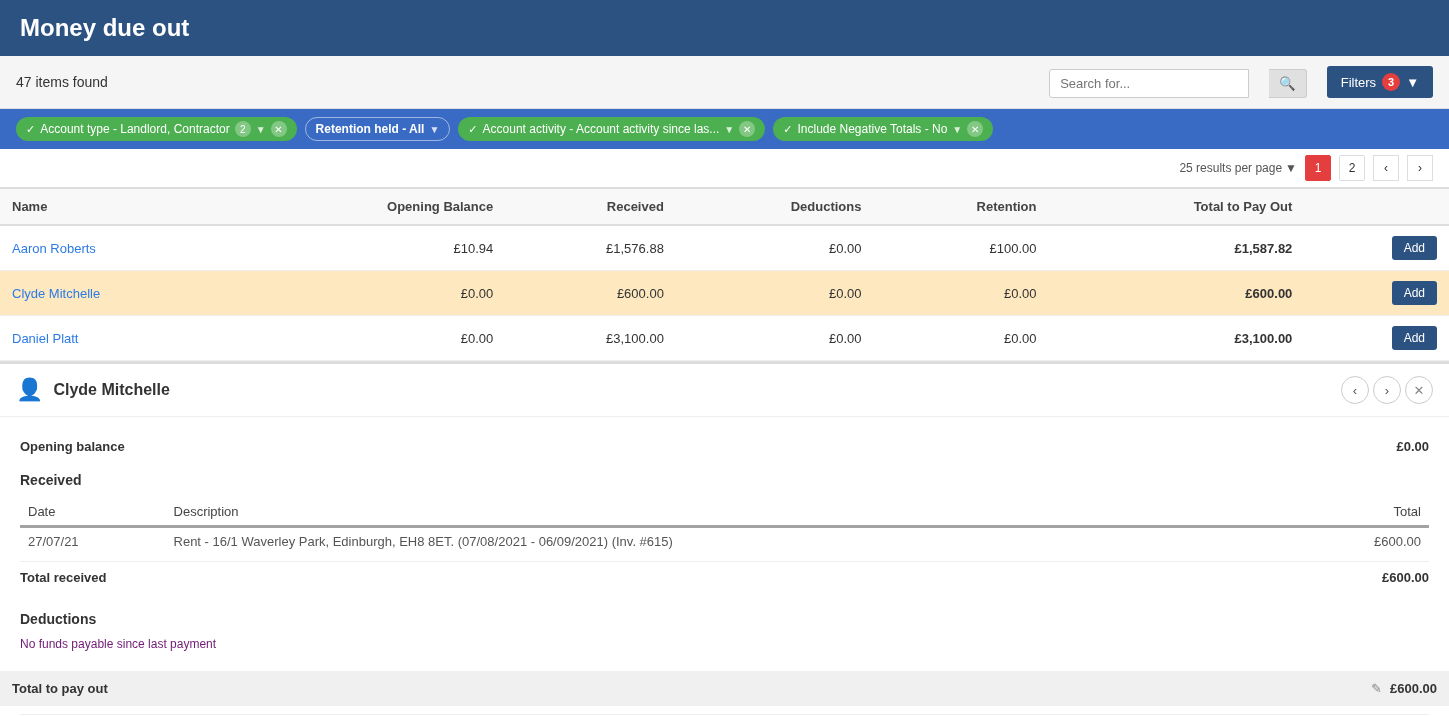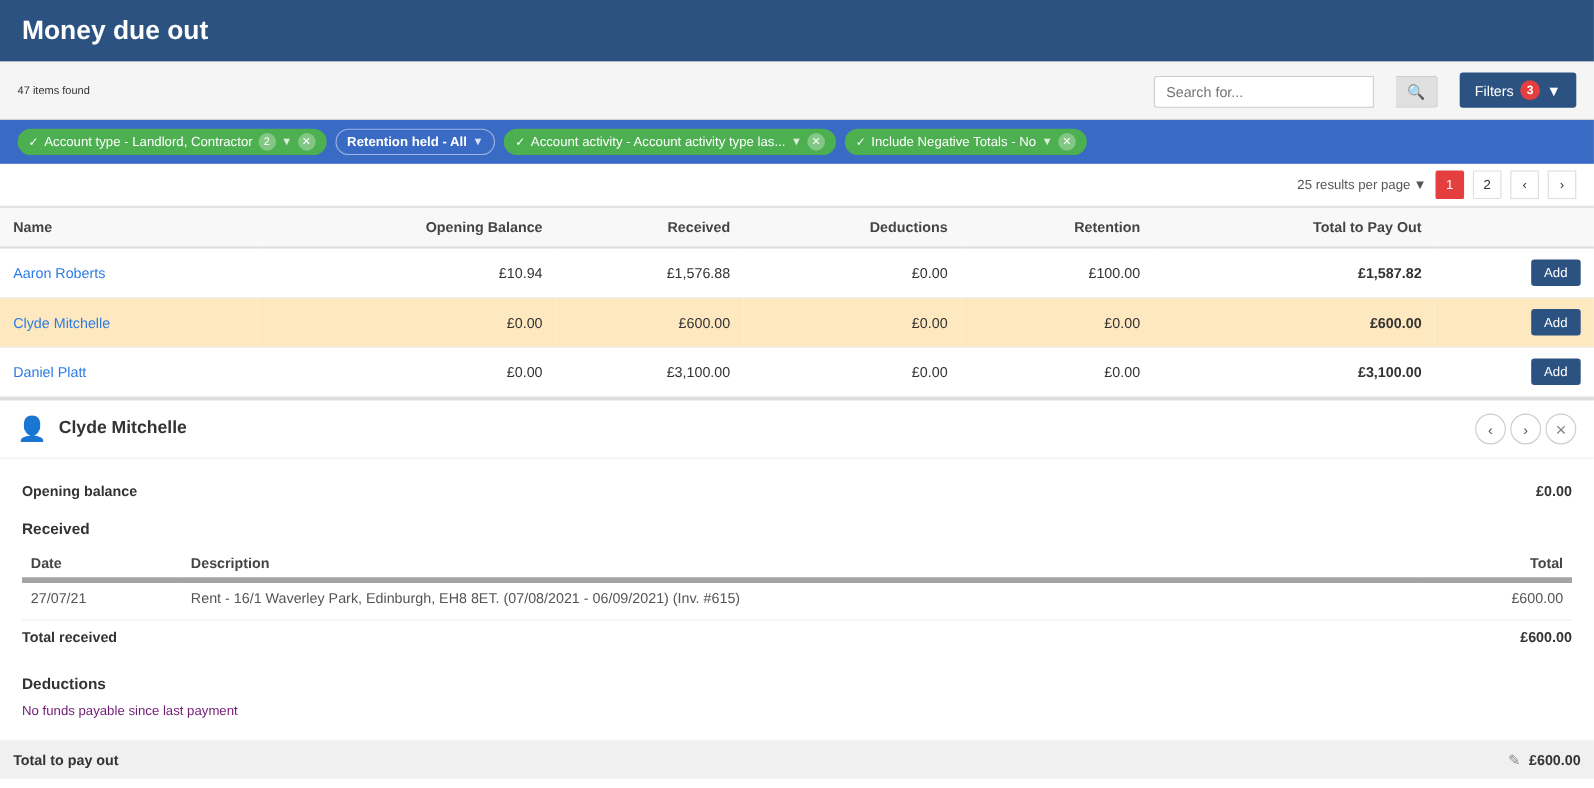--- a/index.html
+++ b/index.html
@@ -17,21 +17,21 @@
     
     .toolbar {
       background: #f5f5f5;
       padding: 10px 16px;
       display: flex;
       align-items: center;
       justify-content: space-between;
       border-bottom: 1px solid #ddd;
     }
     .items-found {
-      font-size: 10px;
+      font-size: 14px;
       color: #333;
     }
     .search-area {
       display: flex;
       align-items: flex-end;
       gap: 20px;
     }
     .search-input {
       border: 1px solid #ccc;
       padding: 6px 10px;
@@ -279,23 +279,23 @@
     }
     .detail-table {
       width: 100%;
       border-collapse: collapse;
       margin: 6px 0;
     }
     .detail-table th {
       text-align: left;
       padding: 4px 8px 6px 8px;
       font-size: 13px;
-      font-weight: 700;
+      font-weight: 400;
       color: #444;
-      border-bottom: 5px solid #a3a3a3;
+      border-bottom: 3px solid #a3a3a3;
       margin-top: 44px;
     }
     .detail-table th:last-child { text-align: right; }
     .detail-table td {
       padding: 6px 8px;
       font-size: 13px;
       color: #555;
     }
     .detail-table td:last-child { text-align: right; }
     .detail-section-label {
@@ -354,21 +354,21 @@
     <span class="tag-close">✕</span>
   </div>
 
   <div class="filter-tag filter-tag-neutral">
     <span>Retention held - All</span>
     <span class="tag-arrow">▼</span>
   </div>
 
   <div class="filter-tag">
     <span class="tag-check">✓</span>
-    <span>Account activity - Account activity type las...</span>
+    <span>Account activity - Account activity since las...</span>
     <span class="tag-arrow">▼</span>
     <span class="tag-close">✕</span>
   </div>
 
   <div class="filter-tag">
     <span class="tag-check">✓</span>
     <span>Include Negative Totals - No</span>
     <span class="tag-arrow">▼</span>
     <span class="tag-close">✕</span>
   </div>

